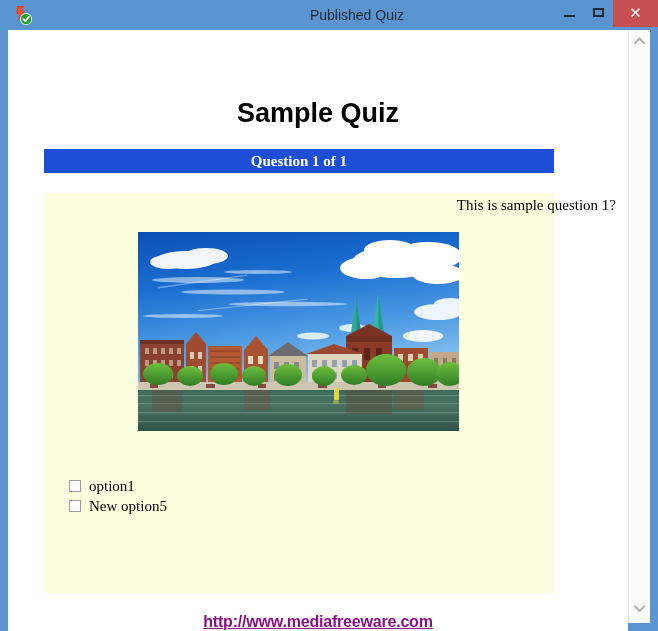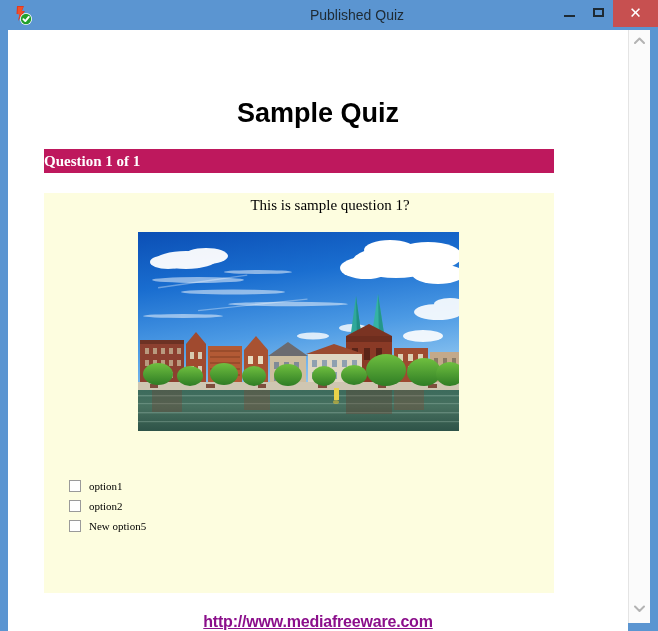--- a/index.html
+++ b/index.html
@@ -164,27 +164,27 @@
     color: #000000;
     letter-spacing: 0px;
   }
 
   .qbar {
     position: absolute;
     left: 36px;
     top: 111px;
     width: 510px;
     height: 24px;
-    background: #be185d;
+    background: #1d4ed8;
     color: #ffffff;
     font-family: "Liberation Serif", serif;
     font-size: 15px;
     font-weight: bold;
     line-height: 24px;
-    text-align: left;
+    text-align: center;
     box-sizing: border-box;
   }
 
   .finish-row {
     position: absolute;
     left: 36px;
     top: 137px;
     width: 510px;
     text-align: right;
   }
@@ -204,21 +204,21 @@
     width: 510px;
     height: 400px;
     background: #fdfddf;
   }
 
   .qtext {
     position: absolute;
     left: 0;
     top: 4px;
     width: 572px;
-    text-align: center;
+    text-align: right;
     font-family: "Liberation Serif", serif;
     font-size: 15px;
     color: #000000;
   }
 
   .qimage {
     position: absolute;
     left: 94px;
     top: 39px;
     width: 321px;
@@ -244,21 +244,21 @@
     height: 12px;
     border: 1px solid #9a9a9a;
     background: #ffffff;
     box-sizing: border-box;
     margin-right: 8px;
     flex: none;
     cursor: pointer;
   }
   .opt-label {
     font-family: "Liberation Serif", serif;
-    font-size: 11px;
+    font-size: 15px;
     color: #000000;
     line-height: 20px;
   }
 
   .footer-link-wrap {
     position: absolute;
     left: 0;
     top: 575px;
     width: 620px;
     text-align: center;
@@ -520,24 +520,20 @@
           </svg>
         </div>
 
         <div class="options">
           <div class="opt-row">
             <div class="opt-box"></div>
             <div class="opt-label">option1</div>
           </div>
           <div class="opt-row">
             <div class="opt-box"></div>
-            <div class="opt-label">option2</div>
-          </div>
-          <div class="opt-row">
-            <div class="opt-box"></div>
             <div class="opt-label">New option5</div>
           </div>
         </div>
 
       </div>
 
       <div class="footer-link-wrap">
         <span class="footer-link">http://www.mediafreeware.com</span>
       </div>
 

